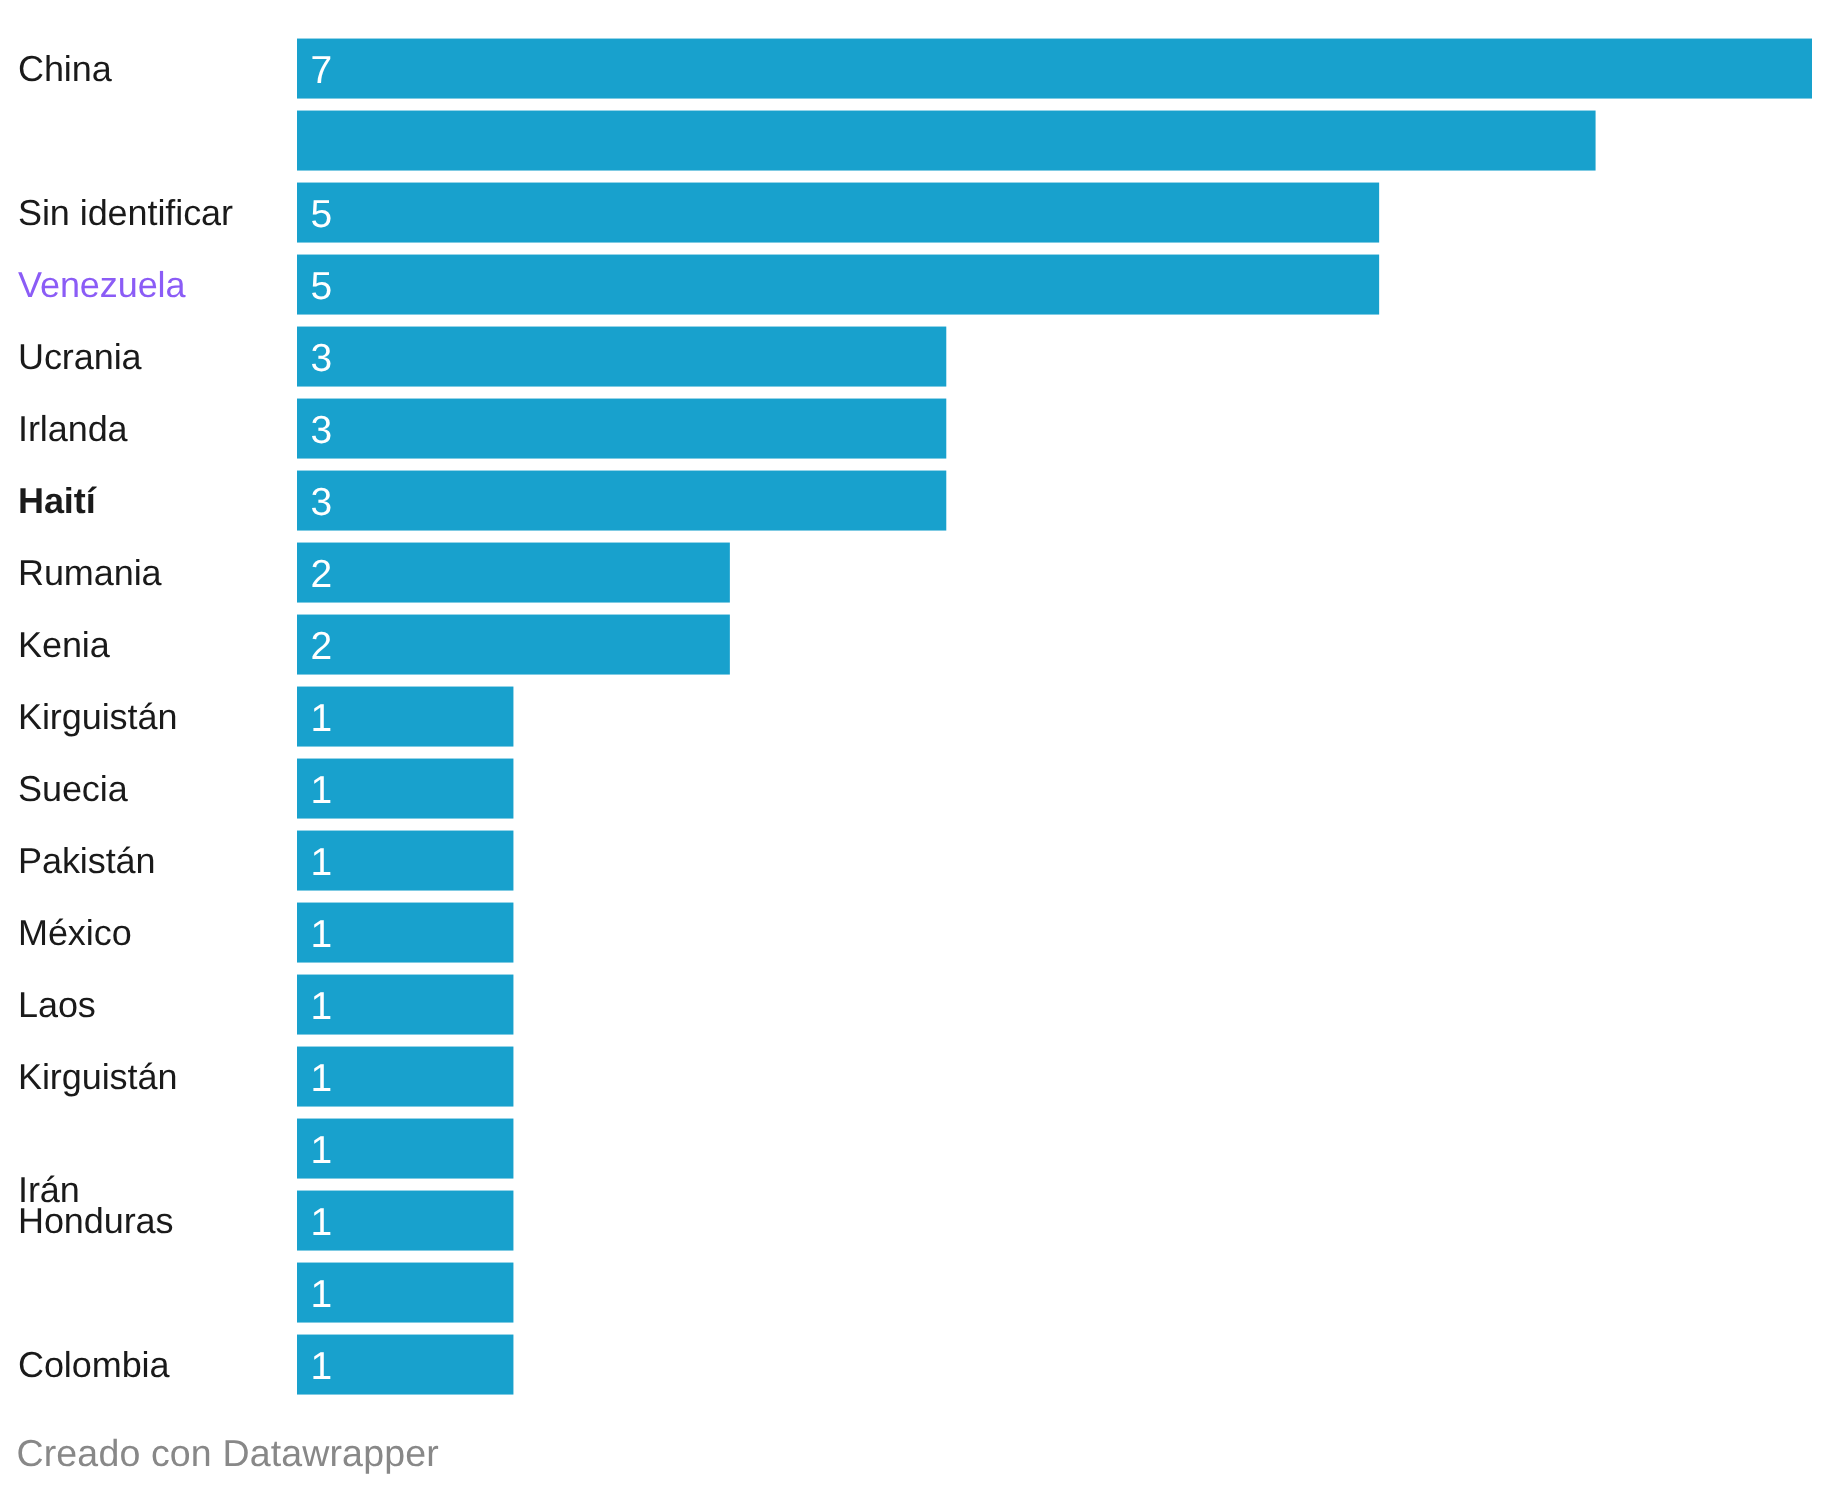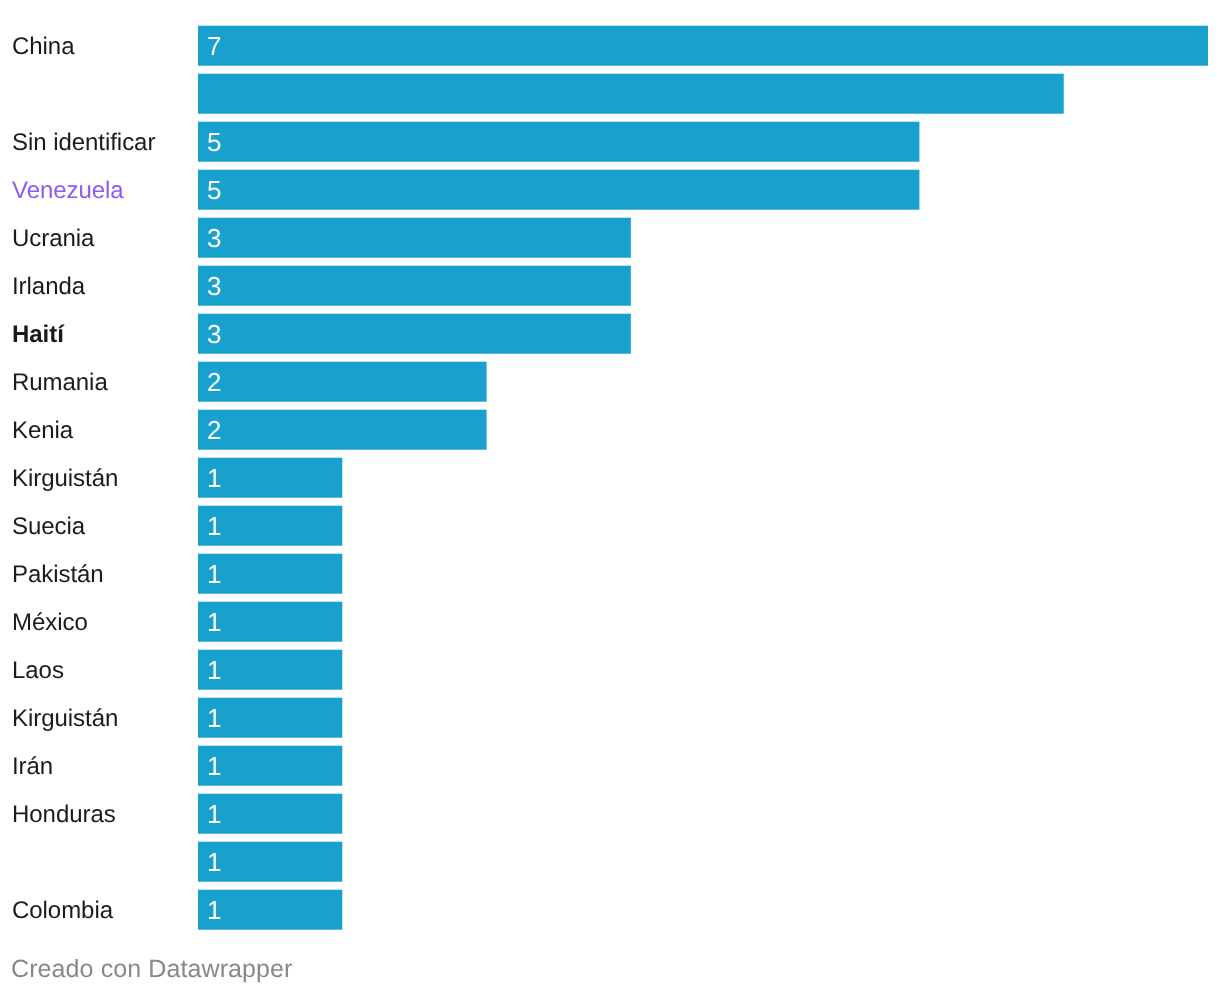--- a/index.html
+++ b/index.html
@@ -95,21 +95,21 @@
   </div>
   <div class="row" style="top:634px">
     <div class="row-label" style="color: rgb(26, 26, 26);">Laos</div>
     <div class="bar-value" style="color: rgb(255, 255, 255);">1</div>
   </div>
   <div class="row" style="top:682px">
     <div class="row-label" style="color: rgb(26, 26, 26);">Kirguistán</div>
     <div class="bar-value" style="color: rgb(255, 255, 255);">1</div>
   </div>
   <div class="row" style="top:730px">
-    <div class="row-label" style="color: rgb(26, 26, 26);">Irán</div>
+    <div class="row-label" style="color: rgb(26, 26, 26); margin-top: 27px;">Irán</div>
     <div class="bar-value" style="color: rgb(255, 255, 255);">1</div>
   </div>
   <div class="row" style="top:778px">
     <div class="row-label" style="color: rgb(26, 26, 26);">Honduras</div>
     <div class="bar-value" style="color: rgb(255, 255, 255);">1</div>
   </div>
   <div class="row" style="top:826px">
     <div class="bar-value" style="color: rgb(255, 255, 255);">1</div>
   </div>
   <div class="row" style="top:874px">

